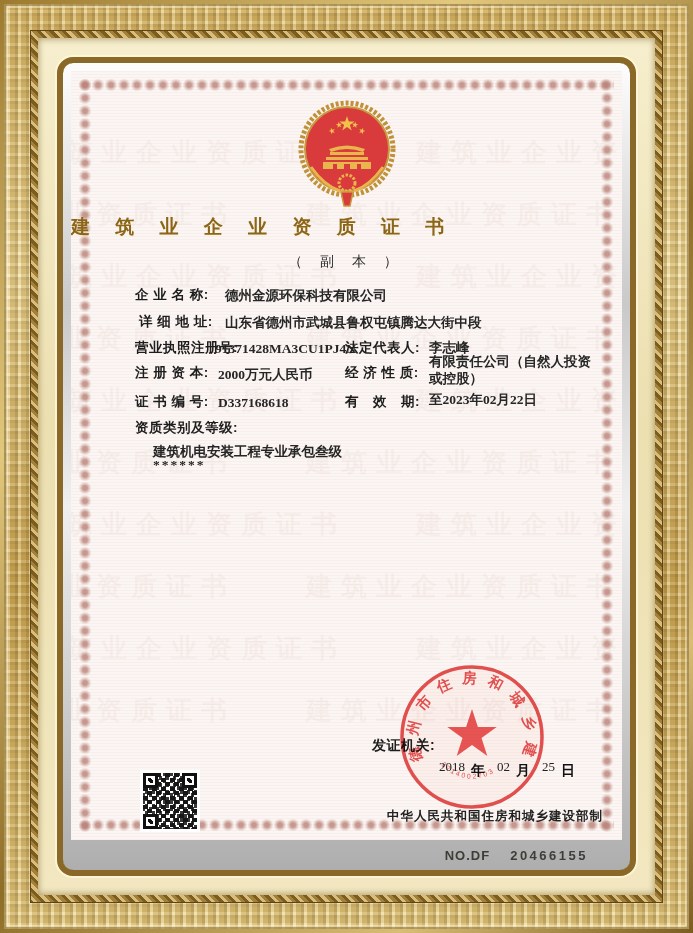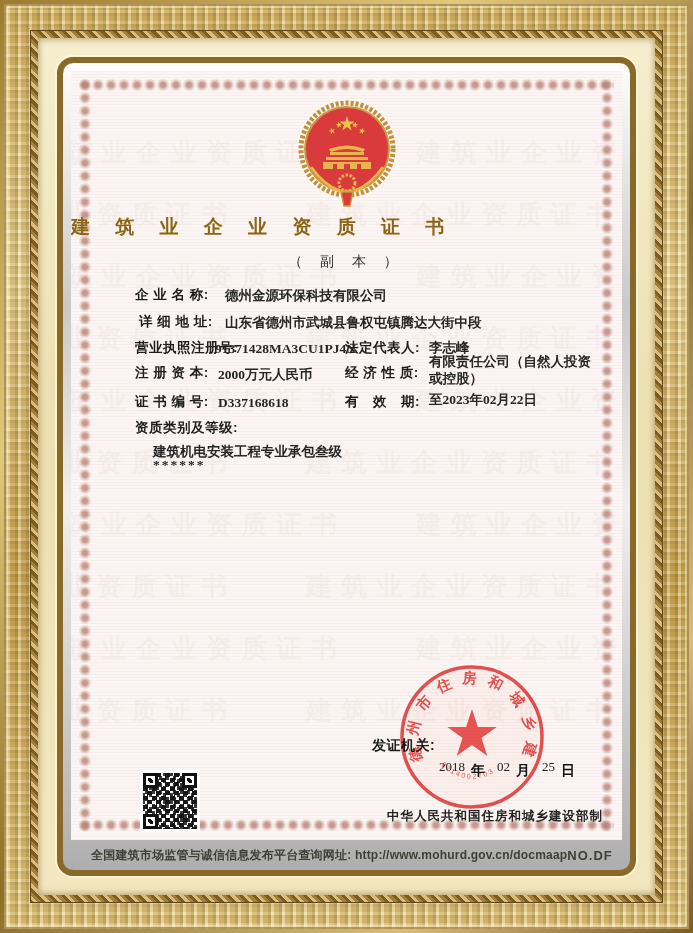--- a/index.html
+++ b/index.html
@@ -178,21 +178,20 @@
                 <div class="qr">
                   <div class="qr-noise">
                     <div class="finder tl"></div>
                     <div class="finder tr"></div>
                     <div class="finder bl"></div>
                   </div>
                 </div>
               </div>
 
               <div class="footer">
-                <span class="q">全国建筑市场监管与诚信信息发布平台查询网址: http://www.mohurd.gov.cn/docmaap</span>
                 <span class="no"><span>NO.DF</span><span class="num">20466155</span></span>
               </div>
 
             </div>
           </div>
         </div>
       </div>
     </div>
   </div>
 </div>

